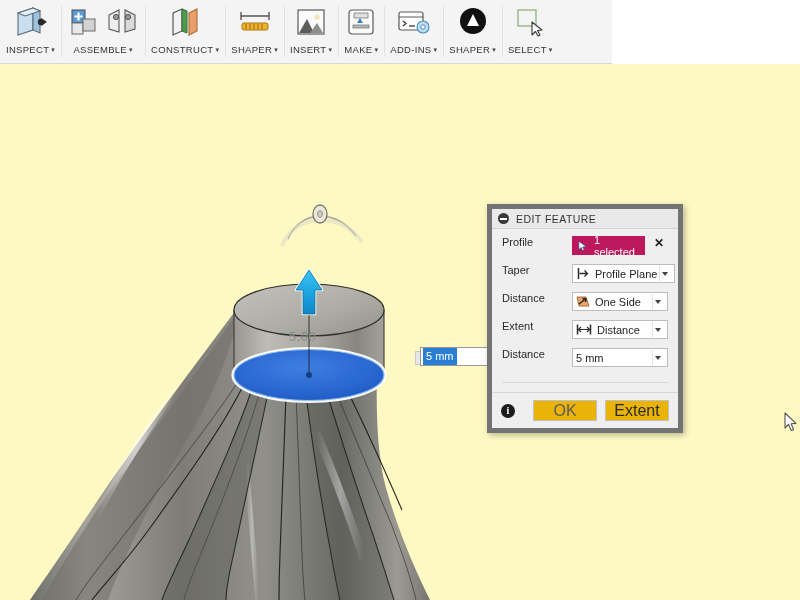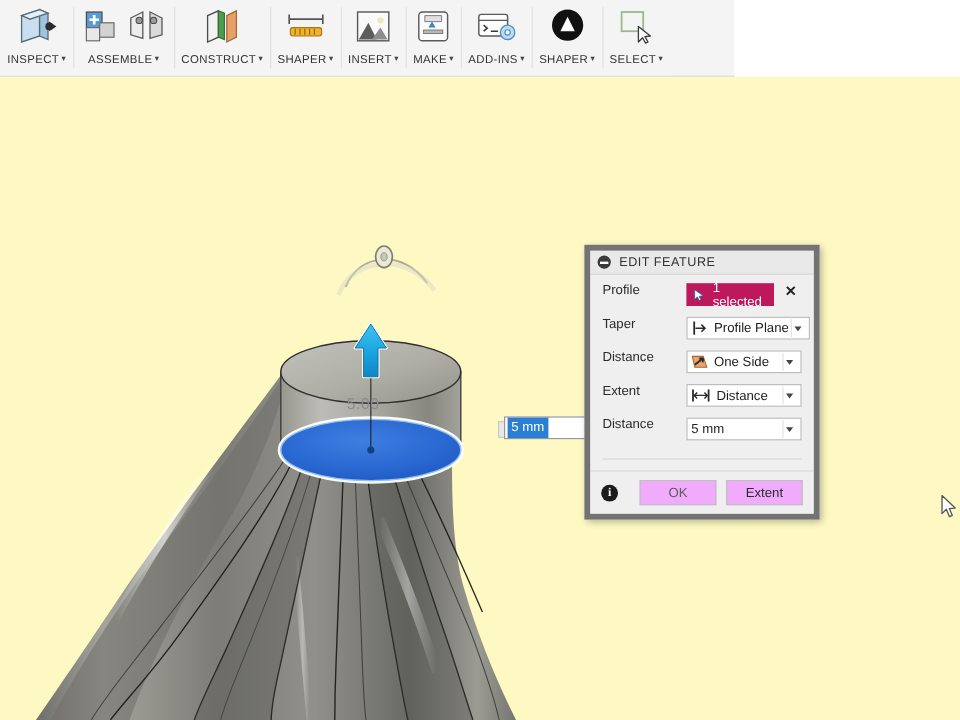--- a/index.html
+++ b/index.html
@@ -255,23 +255,23 @@
     flex: none;
   }
   .btn-group {
     margin-left: auto;
     display: flex;
     gap: 8px;
   }
   .btn {
     width: 64px;
     height: 21px;
-    background: #f0abfc;
+    background: #eab308;
     border: 1px solid #c0c0c0;
-    font-size: 11px;
+    font-size: 16px;
     color: #5c5c5c;
     display: flex;
     align-items: center;
     justify-content: center;
   }
   .btn.cancel { color: #2b2b2b; }
 
   
   .cursor {
     position: absolute;

